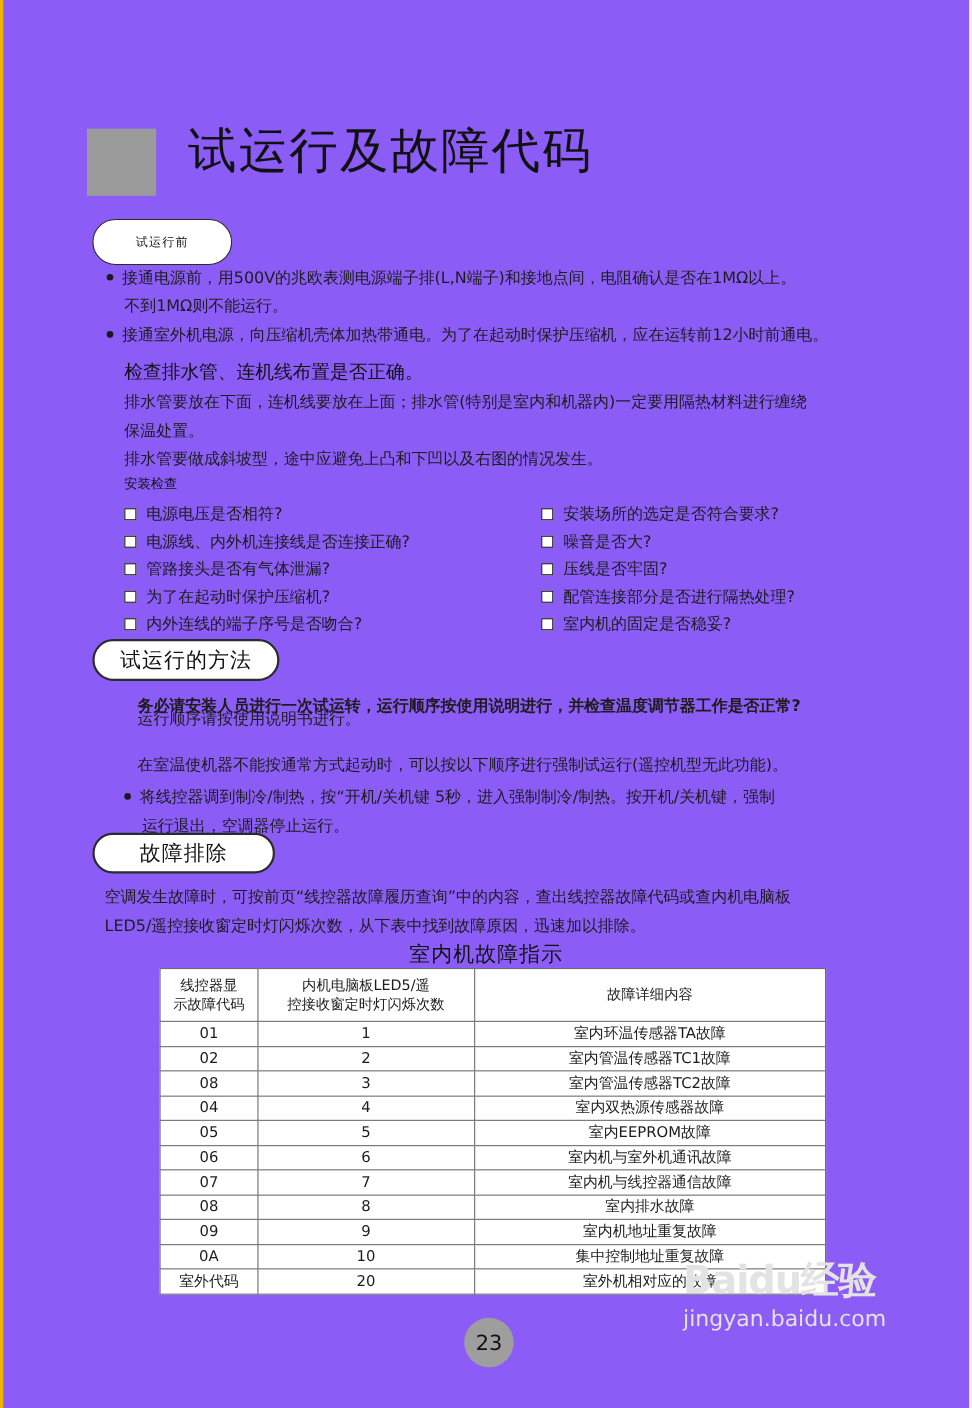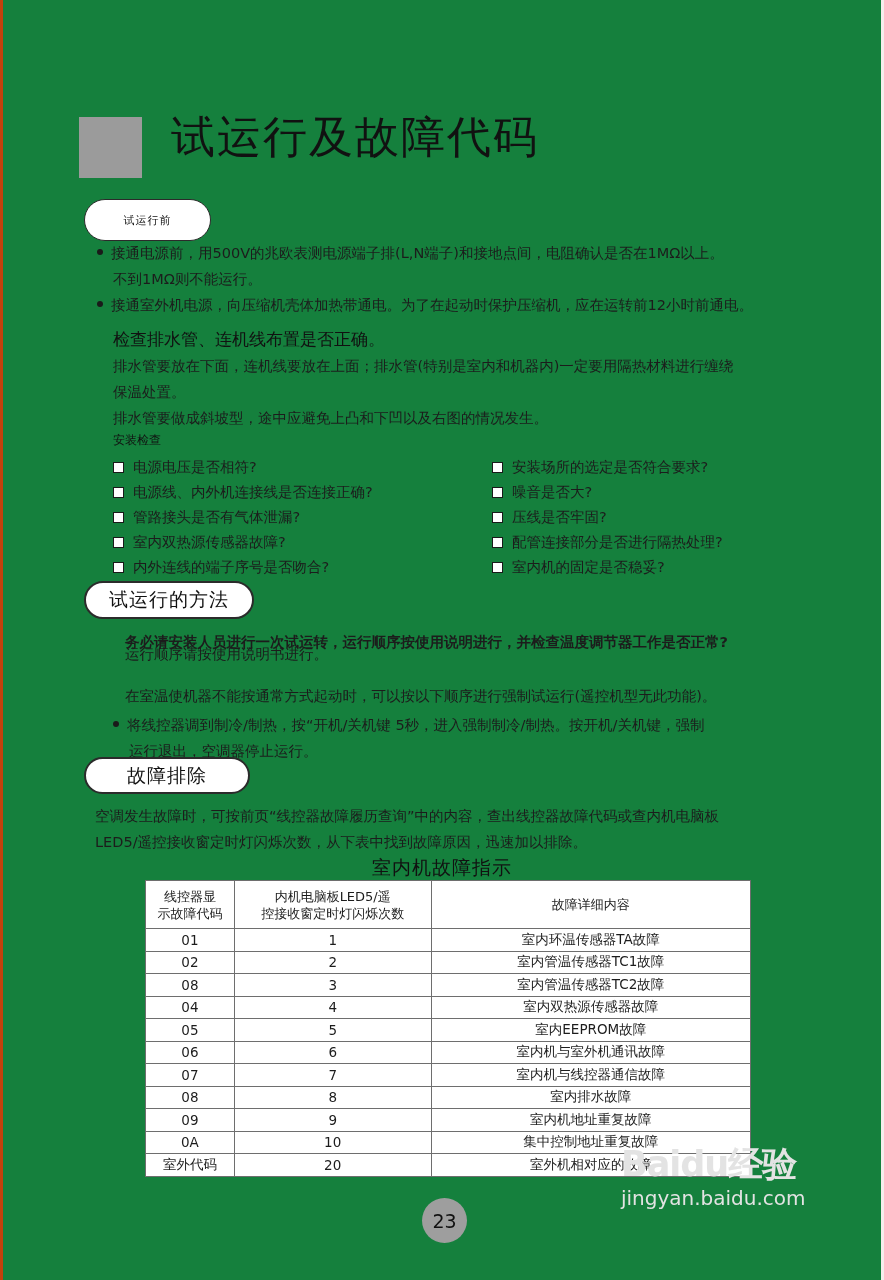--- a/index.html
+++ b/index.html
@@ -10,22 +10,22 @@
   body {
     width: 884px; height: 1280px;
     font-family: "DejaVu Sans", "Liberation Sans", sans-serif;
     color: #1a1a1a;
     position: relative;
     overflow: hidden;
   }
   .page {
     position: absolute;
     inset: 0;
-    background: #15803d;
-    border-left: 3px solid #c2410c;
+    background: #8b5cf6;
+    border-left: 3px solid #eab308;
     border-right: 3px solid #f7ecec;
   }
   .page-inner {
     position: absolute;
     left: 0; top: 0; right: 0; bottom: 0;
   }
 
   
   .header {
     position: absolute;
@@ -238,21 +238,21 @@
     <div class="check-item">
       <span class="check-box"></span>
       <span>电源线、内外机连接线是否连接正确?</span>
     </div>
     <div class="check-item">
       <span class="check-box"></span>
       <span>管路接头是否有气体泄漏?</span>
     </div>
     <div class="check-item">
       <span class="check-box"></span>
-      <span>室内双热源传感器故障?</span>
+      <span>为了在起动时保护压缩机?</span>
     </div>
     <div class="check-item">
       <span class="check-box"></span>
       <span>内外连线的端子序号是否吻合?</span>
     </div>
   </div>
 
   <div class="checkcol" style="left:489px; top:455px; width:330px;">
     <div class="check-item">
       <span class="check-box"></span>

